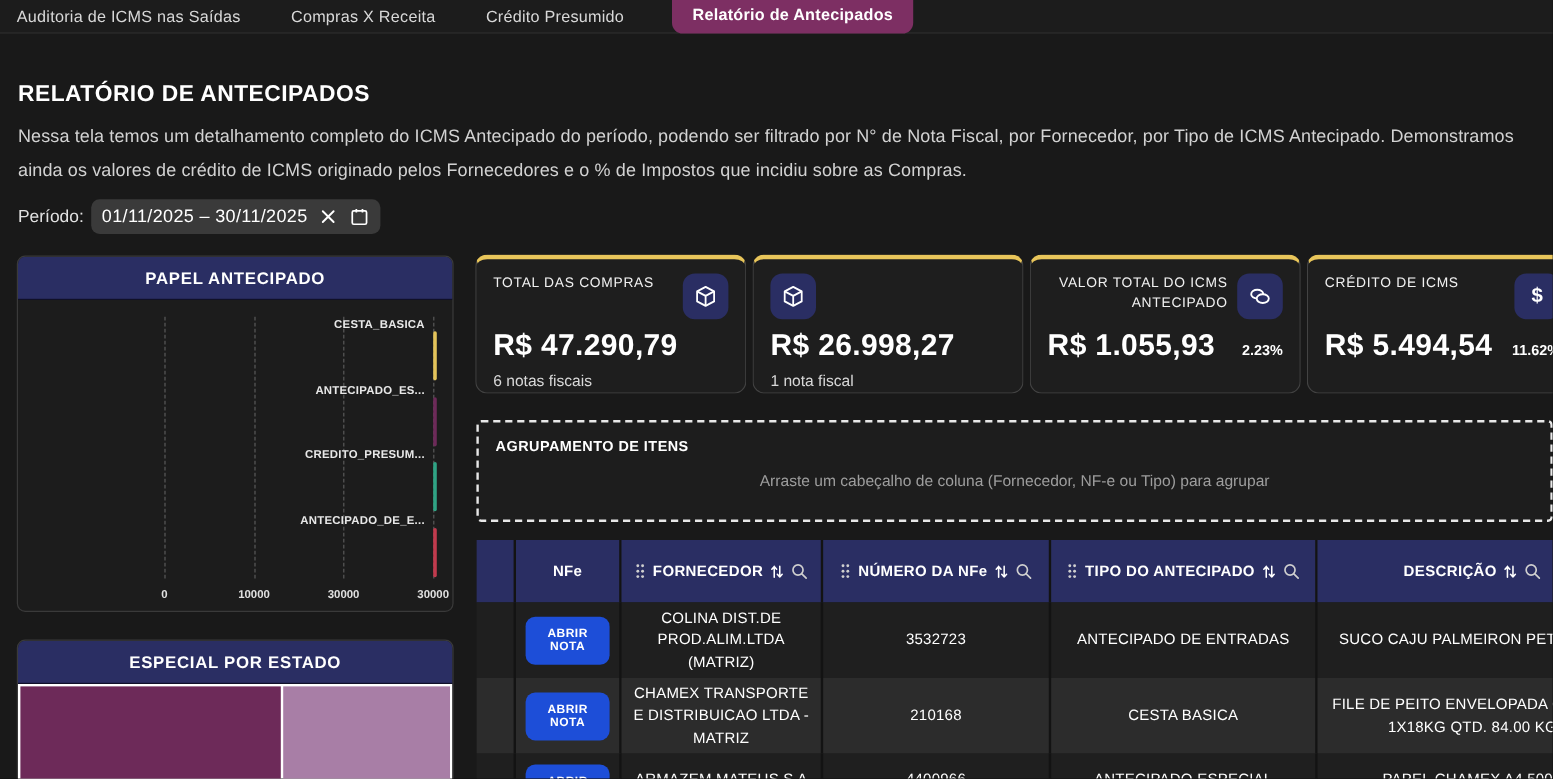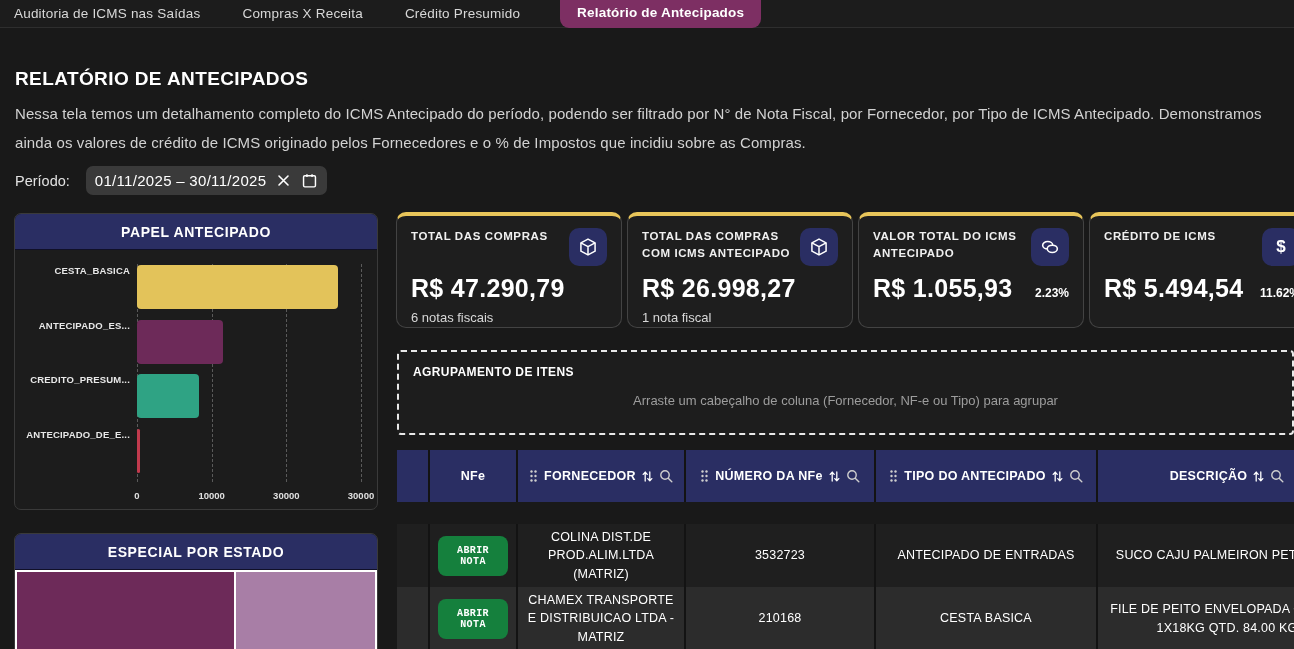--- a/index.html
+++ b/index.html
@@ -15,59 +15,59 @@
   .tab.active { background:#7d2f63; color:#fff; border-radius:0 0 9px 9px; padding:5px 17px 7px;
                 font-weight:bold; margin-right:0; height:28px; display:flex; align-items:center; }
 
   
   .page-title { position:absolute; top:68px; left:15px; font-size:19px; font-weight:bold; letter-spacing:.4px; }
   .page-desc  { position:absolute; top:100px; left:15px; width:1286px; font-size:15px; color:#d2d2d2;
                 line-height:1.9; letter-spacing:.1px; }
 
   
   .period-row { position:absolute; top:166px; left:15px; display:flex; align-items:center; }
-  .period-label { font-size:14.5px; color:#e2e2e2; margin-right:16px; }
+  .period-label { font-size:14.5px; color:#e2e2e2; margin-right:6px; }
   .period-box { display:flex; align-items:center; background:#3a3a3a; border-radius:7px; height:29px;
                 padding:0 9px; cursor:pointer; }
   .period-value { font-size:15px; color:#fff; letter-spacing:.3px; }
   .icon-btn { display:flex; align-items:center; justify-content:center; margin-left:10px; cursor:pointer; }
 
   
   .panel { position:absolute; left:14px; width:364px; border:1px solid #3a3a3a; border-radius:7px;
            background:#1c1c1c; overflow:hidden; }
   .panel-header { background:#2a2e63; height:36px; display:flex; align-items:center; justify-content:center;
                   font-size:14px; font-weight:bold; letter-spacing:.6px; border-bottom:1px solid #101028; }
   #panel-tipo { top:213px; height:297px; }
   #panel-estado { top:533px; height:200px; }
 
   
   .chart-body { position:relative; height:260px; }
   .gridlines { position:absolute; left:122px; right:16px; top:14px; bottom:28px; }
   .gridline { position:absolute; top:0; bottom:0; width:0; border-left:1px dashed #5a5a5a; }
   .chart-rows { position:absolute; left:0; right:16px; top:14px; bottom:28px; display:flex;
                 flex-direction:column; justify-content:space-around; }
-  .chart-row { display:flex; align-items:flex-start; height:52px; }
+  .chart-row { display:flex; align-items:flex-end; height:52px;flex-direction:column; }
   .chart-label { width:122px; padding-right:7px; text-align:right; font-size:9.5px; color:#e8e8e8;
                  font-weight:bold; letter-spacing:.2px; white-space:nowrap; overflow:hidden; }
   .chart-track { flex:1; position:relative; height:44px; }
   .chart-bar { position:absolute; left:0; top:0; height:100%; border-radius:4px; min-width:3px; cursor:pointer; }
   .chart-xaxis { position:absolute; left:122px; right:16px; bottom:4px; height:16px; }
   .xtick { position:absolute; transform:translateX(-50%); font-size:9.5px; color:#e0e0e0; font-weight:bold; }
 
   
   .treemap { display:flex; background:#ffffff; padding:2px; gap:2px; height:164px; }
   .tm-block { height:100%; cursor:pointer; }
 
   
   .cards { position:absolute; left:396px; top:212px; display:flex; gap:5px; }
   .card { width:226px; height:116px; background:#1e1e1e; border:1px solid #434343; border-top:4px solid #e8c55a;
           border-radius:10px; padding:12px 14px 10px; position:relative; }
   .card-head { display:flex; justify-content:space-between; }
-  .card-title { font-size:11.5px; font-weight:bold; letter-spacing:.6px; color:#f0f0f0; line-height:1.5;
-                max-width:150px; }
+  .card-title { font-size:11.5px; font-weight:normal; letter-spacing:.6px; color:#f0f0f0; line-height:1.5;
+                max-width:150px;text-align:right; }
   .card-icon { width:38px; height:38px; background:#2a2e63; border-radius:10px; flex:0 0 38px;
                display:flex; align-items:center; justify-content:center; }
   .card-valrow { display:flex; align-items:baseline; justify-content:space-between; margin-top:8px; }
   .card-value { font-size:25px; font-weight:800; letter-spacing:.3px; }
   .card-pct { font-size:12px; font-weight:bold; color:#fff; }
   .card-sub { font-size:13px; color:#d8d8d8; margin-top:7px; }
   .dollar-glyph { font-size:17px; font-weight:bold; color:#fff; }
 
   
   .grouping { position:absolute; left:397px; top:350px; width:897px; height:85px;
@@ -77,25 +77,25 @@
 
   
   .table-wrap { position:absolute; left:397px; top:450px; width:897px; height:199px; overflow:hidden; }
   .tbl { display:grid; grid-template-columns:33px 88px 168px 190px 222px 260px; width:961px; }
   .th { background:#2a2e63; height:52px; display:flex; align-items:center; justify-content:center;
         font-size:12.5px; font-weight:bold; letter-spacing:.3px; border-right:2px solid #131313;
         gap:6px; cursor:pointer; white-space:nowrap; }
   .td { height:63px; display:flex; align-items:center; justify-content:center; text-align:center;
         font-size:12.5px; line-height:1.45; border-right:2px solid #131313; padding:2px 8px;
         letter-spacing:.2px; }
-  .row-odd  { background:#1f1f1f;margin-top:22px; }
+  .row-odd  { background:#1f1f1f; }
   .row-even { background:#2c2c2c; }
-  .btn-nota { background:#15803d; color:#fff; border:none; border-radius:8px; font-size:10px;
+  .btn-nota { background:#1d4ed8; color:#fff; border:none; border-radius:8px; font-size:10px;
               font-weight:bold; letter-spacing:.4px; padding:9px 10px; cursor:pointer;
-              font-family:Liberation Mono, monospace; }
+              font-family:Liberation Sans, sans-serif; }
   .hicon { display:flex; align-items:center; }
 </style>
 </head>
 <body>
 
 <div id="app">
 
   <div class="tabbar">
     <div class="tab">Auditoria de ICMS nas Saídas</div>
     <div class="tab">Compras X Receita</div>
@@ -189,21 +189,20 @@
         </div>
       </div>
       <div class="card-valrow">
           <div class="card-value">R$ 47.290,79</div>
         </div>
       <div class="card-sub">6 notas fiscais</div>
     </div>
 
     <div class="card">
       <div class="card-head">
-        <div class="card-title">TOTAL DAS COMPRAS COM ICMS ANTECIPADO</div>
         <div class="card-icon">
           <svg width="20" height="20" viewBox="0 0 24 24">
               <path d="M12 2.5 L20.5 7 V17 L12 21.5 L3.5 17 V7 Z" fill="none" stroke="#fff" stroke-width="1.8" stroke-linejoin="round"></path>
               <path d="M3.5 7 L12 11.5 L20.5 7 M12 11.5 V21.5" fill="none" stroke="#fff" stroke-width="1.8" stroke-linejoin="round"></path>
             </svg>
         </div>
       </div>
       <div class="card-valrow">
           <div class="card-value">R$ 26.998,27</div>
         </div>

